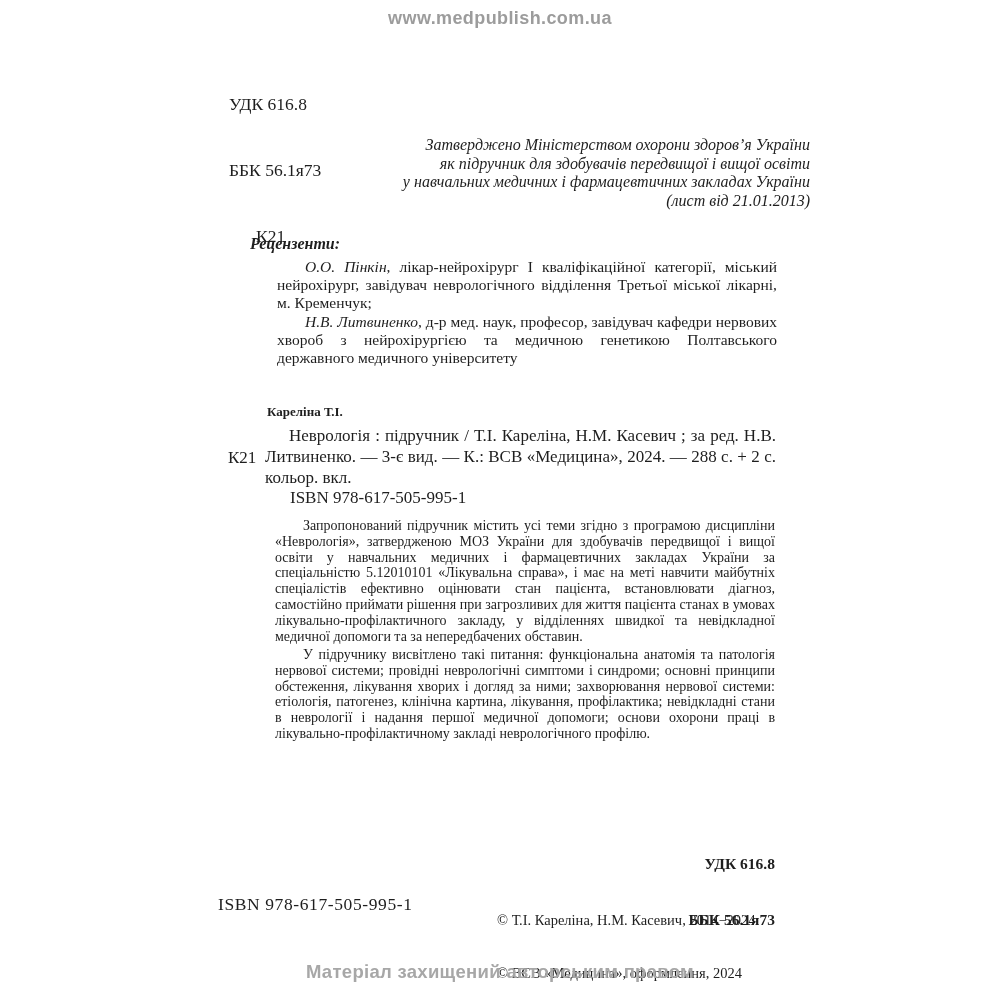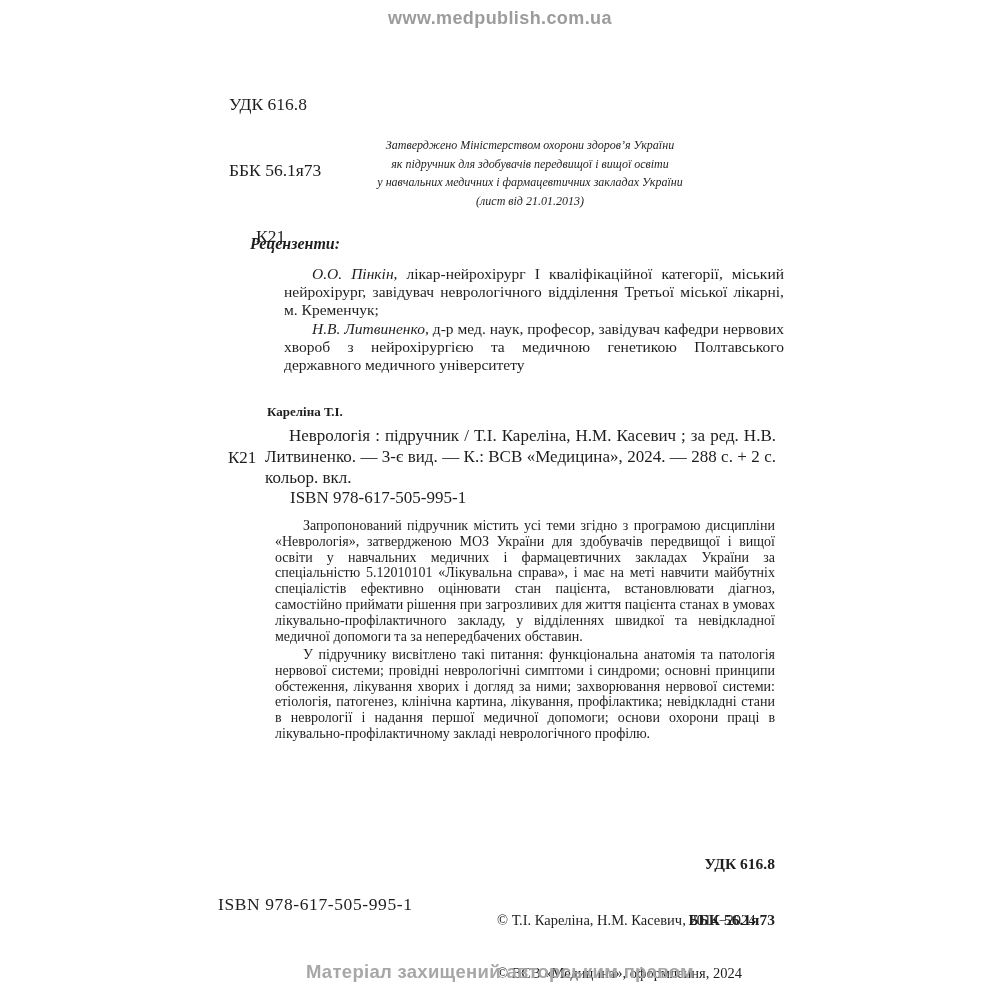--- a/index.html
+++ b/index.html
@@ -19,31 +19,31 @@
     font-family:"Liberation Sans",sans-serif;
     font-size:18px;font-weight:700;
     color:#9c9c9c;letter-spacing:.4px;
   }
   
   .udc-top{top:49px;left:229px;font-size:17.5px;line-height:22px;white-space:pre;}
   .udc-top .sign{padding-left:27px;}
   
   .approval{
     top:136px;left:250px;width:560px;
-    text-align:center;font-style:italic;
-    font-size:12px;line-height:18.5px;
+    text-align:right;font-style:italic;
+    font-size:16px;line-height:18.5px;
   }
   
   .rev-heading{
     top:235px;left:250px;width:560px;
     font-weight:bold;font-style:italic;
     font-size:16px;
   }
   .rev{
-    left:275px;width:500px;margin:9px;
+    left:275px;width:500px;margin:2px;
     text-align:justify;
     font-size:15.5px;line-height:18.2px;
     text-indent:28px;
   }
   .rev-1{top:256px;}
   .rev-2{top:311px;}
   .rev-name{font-style:italic;}
   
   .card-author{top:404px;left:267px;font-size:13px;font-weight:bold;}
   .card-sign{top:448px;left:228px;font-size:17px;}

